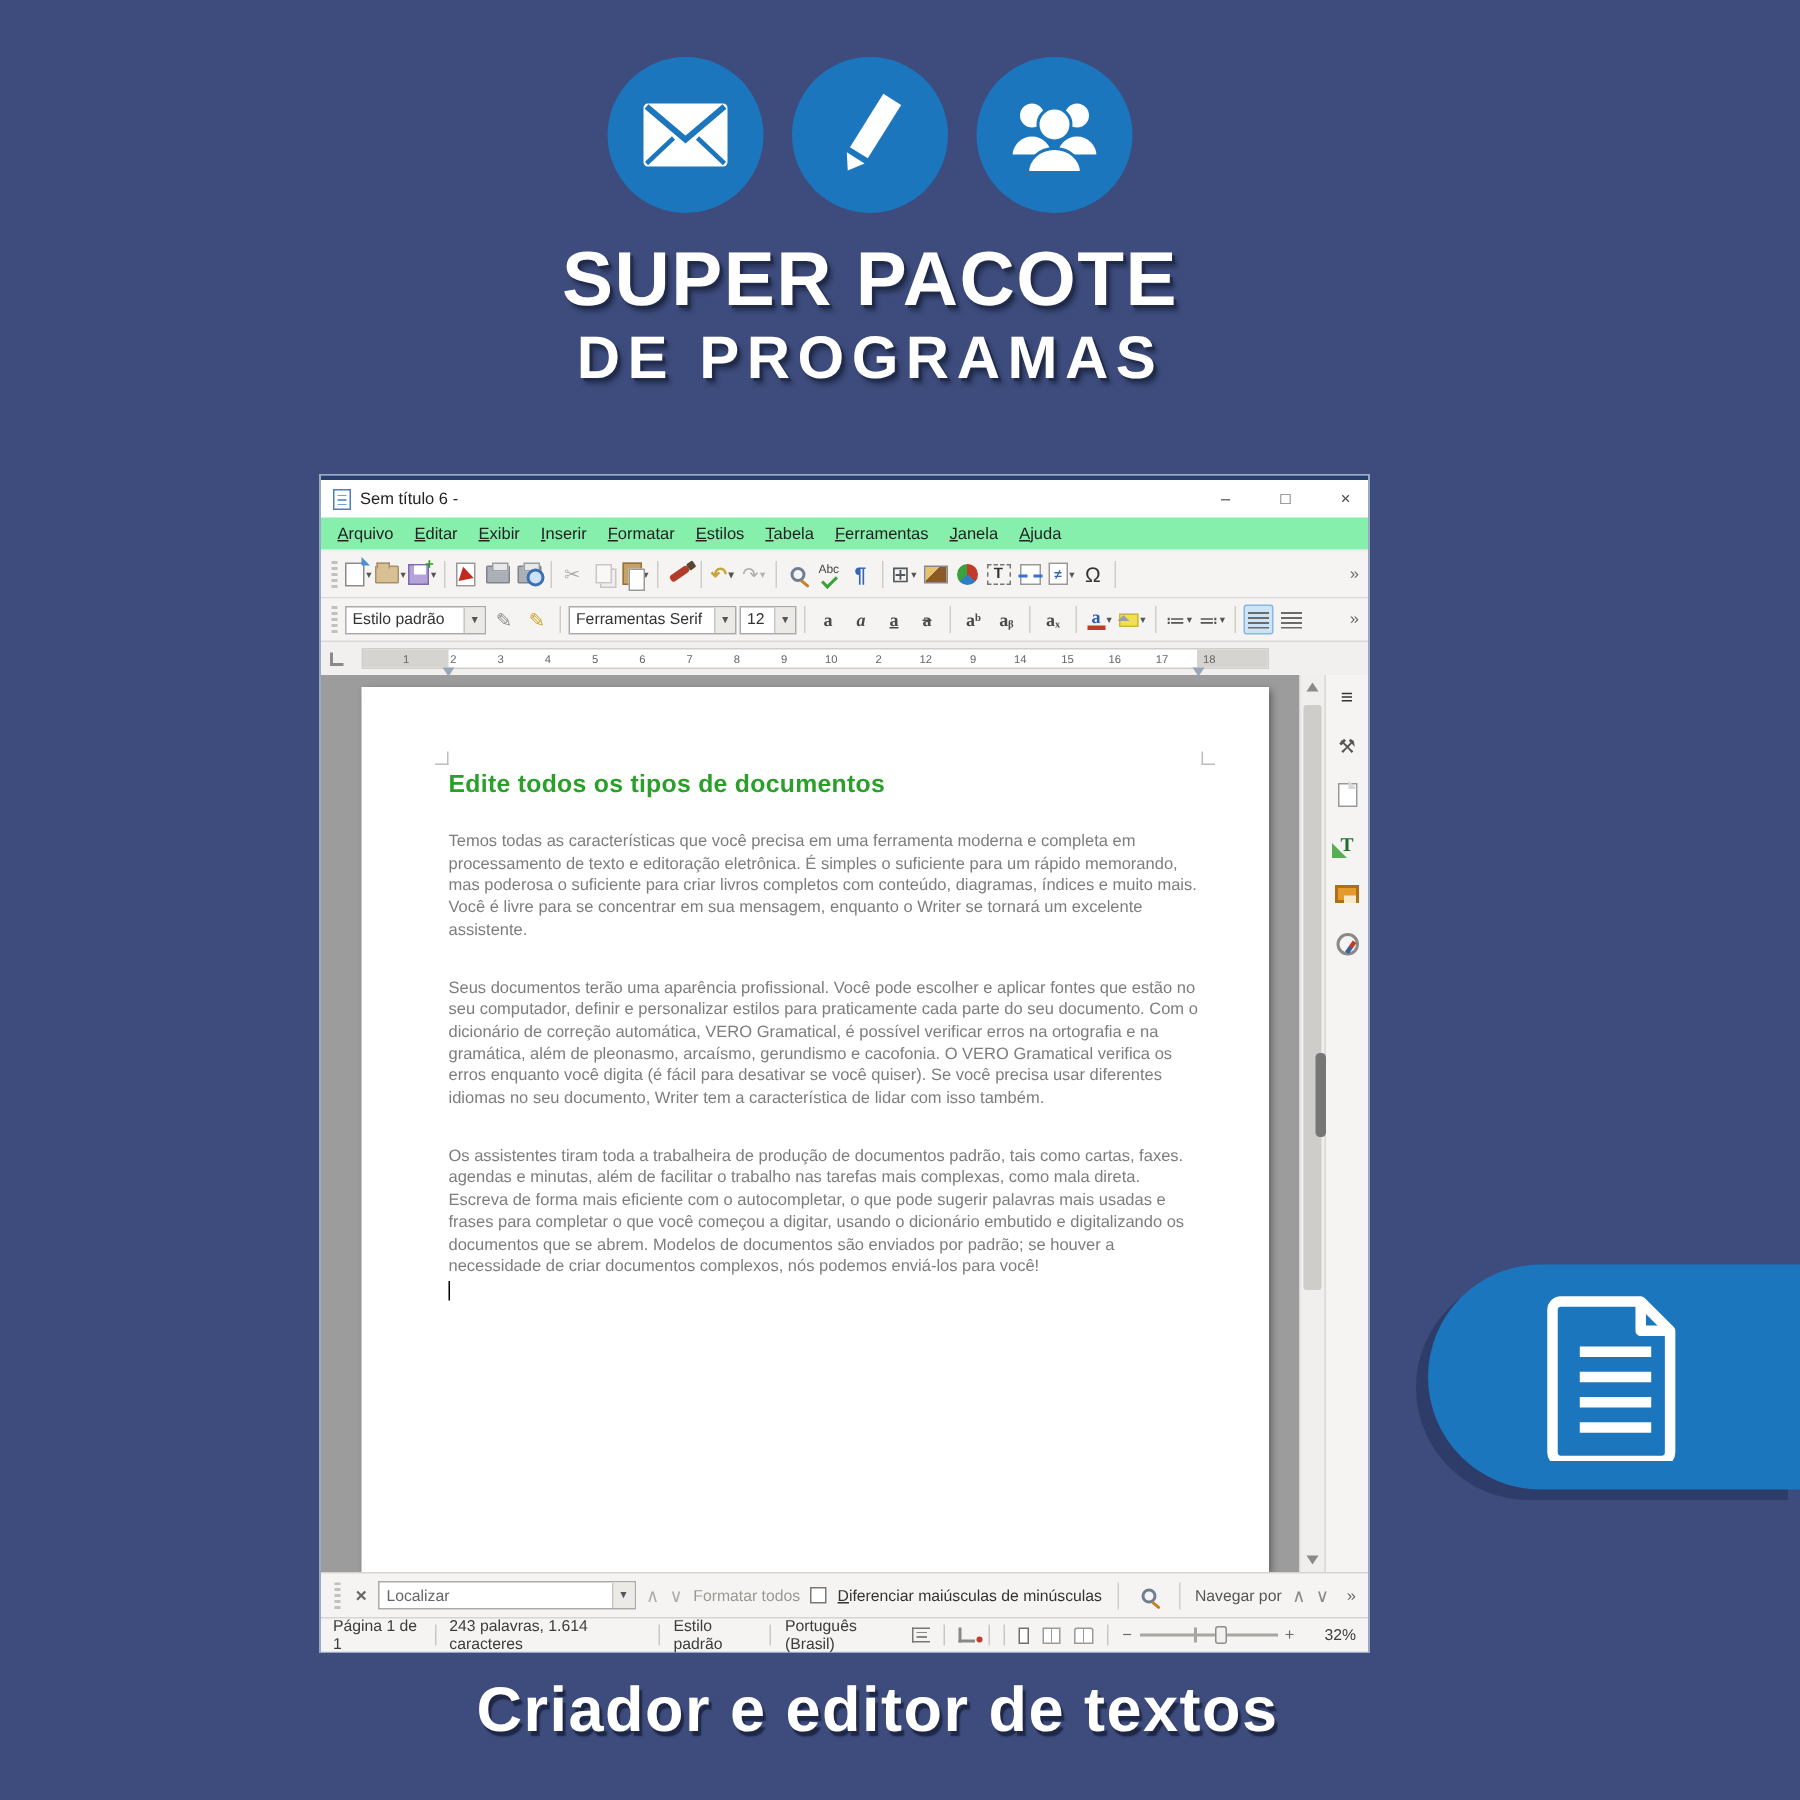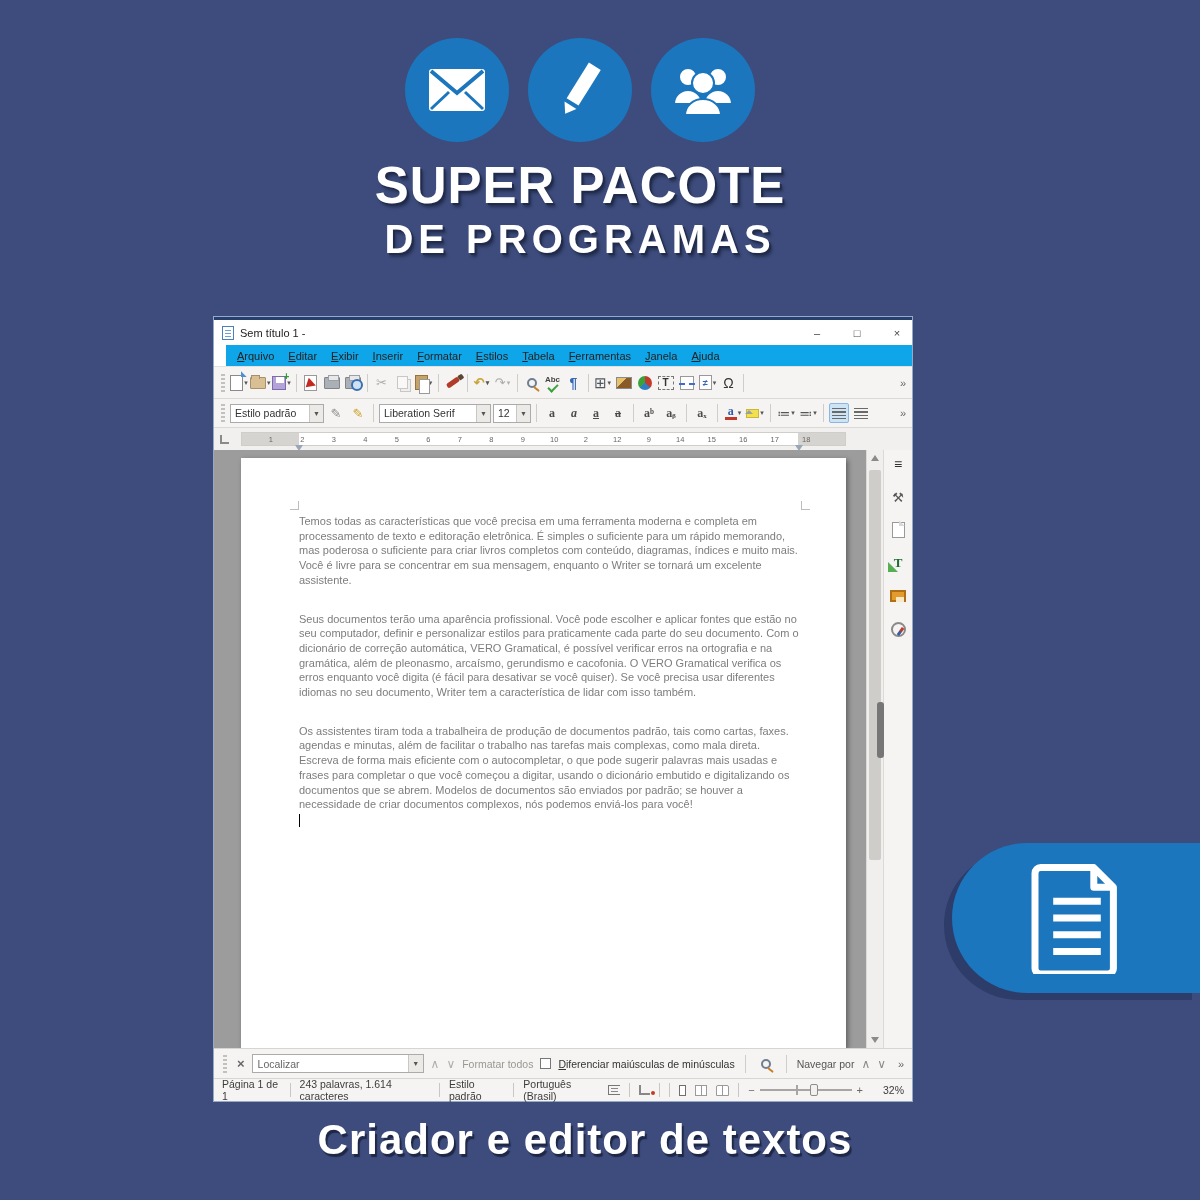--- a/index.html
+++ b/index.html
@@ -36,21 +36,21 @@
   .win-topline { height:3px; background:#27406f; flex:0 0 auto; }
 
   .titlebar { height:25px; flex:0 0 auto; display:flex; align-items:center; padding:0 8px; background:#fff; }
   .title-icon { width:12px; height:14px; background:#fff; border:1px solid #4d7fc0; position:relative; margin-right:6px; }
   .title-icon::after { content:""; position:absolute; left:2px; top:3px; width:6px; height:7px;
       background:repeating-linear-gradient(#6f9fd8 0 1px, transparent 1px 3px); }
   .win-title { font-size:11px; color:#222; }
   .win-btns { margin-left:auto; display:flex; gap:26px; color:#444; font-size:11px; }
   .win-btn { width:14px; text-align:center; cursor:default; }
 
-  .menubar { height:21px; flex:0 0 auto; display:flex; align-items:center; background:#0ea5e9; padding:0 4px;margin-left:12px; }
+  .menubar { height:21px; flex:0 0 auto; display:flex; align-items:center; background:#86efac; padding:0 4px; }
   .menubar [data-name="menu-item"] { display:inline-block; padding:2px 7px; color:#222; font-size:11px; }
   .menubar [data-name="menu-item"]::first-letter { text-decoration:underline; }
 
   .toolbar { height:33px; flex:0 0 auto; background:#f5f4f2; border-top:1px solid #e3e1de; border-bottom:1px solid #dbd9d5;
       display:flex; align-items:center; padding:0 4px; gap:1px; }
   .grip { width:4px; height:18px; margin:0 3px;
       background:repeating-linear-gradient(#c3c1bd 0 2px, transparent 2px 4px); }
   .tbi { min-width:20px; height:20px; display:flex; align-items:center; justify-content:center;
       font-size:13px; color:#4a4a4a; position:relative; }
   .sep { width:1px; height:18px; background:#cfcdc9; margin:0 3px; }
@@ -72,21 +72,21 @@
   .ic-print { width:16px; height:12px; background:#aab0b6; border:1px solid #7e848a; border-radius:1px; }
   .ic-print::before { content:""; position:absolute; left:3px; top:-3px; width:9px; height:4px; background:#e8e8e8; border:1px solid #9aa0a6; }
   .ic-preview::after { content:""; position:absolute; right:-3px; bottom:-3px; width:8px; height:8px; border:2px solid #3a6fb0; border-radius:50%; background:#cfe2f5; }
   .ic-copy { width:11px; height:13px; background:#fff; border:1px solid #8a8a8a; box-shadow:3px 3px 0 -1px #e8e8e8, 3px 3px 0 0 #8a8a8a; }
   .ic-paste { width:13px; height:15px; background:#c7a267; border:1px solid #96733e; }
   .ic-paste::before { content:""; position:absolute; left:3px; top:3px; width:9px; height:13px; background:#fff; border:1px solid #999; }
   .ic-brush { width:14px; height:5px; background:#b23b2a; border-radius:2px; transform:rotate(-35deg); }
   .ic-brush::after { content:""; position:absolute; right:-5px; top:0; width:5px; height:5px; background:#5a4632; border-radius:1px; }
   .ic-find { width:10px; height:10px; border:2px solid #6f7f92; border-radius:50%; }
   .ic-find::after { content:""; position:absolute; right:-5px; bottom:-4px; width:7px; height:2px; background:#c77f2a; transform:rotate(40deg); border-radius:1px; }
-  .ic-abc { font-size:8px; font-weight:bold; color:#444; line-height:9px; }
+  .ic-abc { font-size:8px; font-weight:normal; color:#444; line-height:9px; }
   .ic-abc::after { content:""; display:block; width:8px; height:4px; border-left:2px solid #3aa23a; border-bottom:2px solid #3aa23a; transform:rotate(-45deg); margin:0 auto; }
   .ic-image { width:16px; height:12px; border:1px solid #8a8a8a; background:linear-gradient(135deg, #e8c26a 0 40%, #8a5a28 40% 100%); }
   .ic-pie { width:14px; height:14px; border-radius:50%; background:conic-gradient(#c23b2a 0 130deg, #2f7dc4 130deg 230deg, #3aa23a 230deg 360deg); }
   .ic-textbox { width:16px; height:14px; border:1px dashed #777; display:flex; align-items:center; justify-content:center; font-size:10px; font-weight:bold; color:#333; }
   .ic-pagebreak { width:14px; height:14px; background:#fff; border:1px solid #999; }
   .ic-pagebreak::after { content:""; position:absolute; left:-2px; right:-2px; top:6px; border-top:2px dashed #3a6fd0; }
   .ic-fieldpage { width:13px; height:15px; background:#fff; border:1px solid #999; display:flex; align-items:center; justify-content:center; font-size:9px; font-weight:bold; color:#3567b5; }
 
   
   .fmtbar { height:29px; flex:0 0 auto; background:#f5f4f2; border-bottom:1px solid #dbd9d5;
@@ -217,21 +217,21 @@
   </div>
   <div class="brand-title1" data-name="brand-title-line1">SUPER PACOTE</div>
   <div class="brand-title2" data-name="brand-title-line2">DE PROGRAMAS</div>
 </div>
 
 <div class="window" data-name="writer-window">
   <div class="win-topline" data-name="window-top-edge"></div>
 
   <div class="titlebar" data-name="title-bar">
     <span class="title-icon" data-name="writer-document-icon"></span>
-    <span class="win-title" data-name="window-title">Sem título 1 -</span>
+    <span class="win-title" data-name="window-title">Sem título 6 -</span>
     <span class="win-btns">
       <span class="win-btn" data-name="minimize-button">–</span>
       <span class="win-btn" data-name="maximize-button">□</span>
       <span class="win-btn" data-name="close-button">×</span>
     </span>
   </div>
 
   <div class="menubar" data-name="menu-bar">
       <span data-name="menu-item">Arquivo</span>
       <span data-name="menu-item">Editar</span>
@@ -314,21 +314,21 @@
   <div class="fmtbar" data-name="formatting-toolbar">
     <span class="grip" data-name="toolbar-grip"></span>
     <span class="combo combo-style" data-name="paragraph-style-select">
       <span data-name="paragraph-style-value">Estilo padrão</span>
       <span class="arrow" data-name="chevron-down-icon">▼</span>
     </span>
     <span class="tbi" style="color:#8b8b8b" data-name="update-style-icon">✎</span>
     <span class="tbi" style="color:#c9a227" data-name="new-style-icon">✎</span>
     <span class="sep" data-name="toolbar-separator"></span>
     <span class="combo combo-font" data-name="font-name-select">
-      <span data-name="font-name-value">Liberation Serif</span>
+      <span data-name="font-name-value">Ferramentas Serif</span>
       <span class="arrow" data-name="chevron-down-icon">▼</span>
     </span>
     <span class="combo combo-size" data-name="font-size-select">
       <span data-name="font-size-value">12</span>
       <span class="arrow" data-name="chevron-down-icon">▼</span>
     </span>
     <span class="sep" data-name="toolbar-separator"></span>
     <span class="tbi fmt-a" data-name="bold-icon">a</span>
     <span class="tbi fmt-a it" data-name="italic-icon">a</span>
     <span class="tbi fmt-a un" data-name="underline-icon">a</span>
@@ -388,20 +388,21 @@
       <span class="ind" style="left:553px" data-name="right-indent-marker"></span>
     </div>
   </div>
 
   <div class="docwrap" data-name="document-area">
     <div class="docarea" data-name="document-canvas">
       <div class="page" data-name="document-page">
         <div class="textarea" data-name="text-body">
           <span class="cmark cmark-tl" data-name="text-boundary-mark"></span>
           <span class="cmark cmark-tr" data-name="text-boundary-mark"></span>
+          <h2 class="doc-h" data-name="doc-heading-1">Edite todos os tipos de documentos</h2>
           <p class="doc-p" data-name="doc-paragraph-1">Temos todas as características que você precisa em uma ferramenta moderna e completa em processamento de texto e editoração eletrônica. É simples o suficiente para um rápido memorando, mas poderosa o suficiente para criar livros completos com conteúdo, diagramas, índices e muito mais. Você é livre para se concentrar em sua mensagem, enquanto o Writer se tornará um excelente assistente.</p>
           <p class="doc-p" data-name="doc-paragraph-2">Seus documentos terão uma aparência profissional. Você pode escolher e aplicar fontes que estão no seu computador, definir e personalizar estilos para praticamente cada parte do seu documento. Com o dicionário de correção automática, VERO Gramatical, é possível verificar erros na ortografia e na gramática, além de pleonasmo, arcaísmo, gerundismo e cacofonia. O VERO Gramatical verifica os erros enquanto você digita (é fácil para desativar se você quiser). Se você precisa usar diferentes idiomas no seu documento, Writer tem a característica de lidar com isso também.</p>
           <p class="doc-p last" data-name="doc-paragraph-3">Os assistentes tiram toda a trabalheira de produção de documentos padrão, tais como cartas, faxes. agendas e minutas, além de facilitar o trabalho nas tarefas mais complexas, como mala direta. Escreva de forma mais eficiente com o autocompletar, o que pode sugerir palavras mais usadas e frases para completar o que você começou a digitar, usando o dicionário embutido e digitalizando os documentos que se abrem. Modelos de documentos são enviados por padrão; se houver a necessidade de criar documentos complexos, nós podemos enviá-los para você!</p>
           <span class="caret" data-name="text-cursor"></span>
         </div>
       </div>
     </div>
     <div class="side-grip" data-name="sidebar-grip-handle"></div>
     <div class="vscroll" data-name="vertical-scrollbar">
       <span class="vs-up" data-name="scroll-up-icon"></span>

